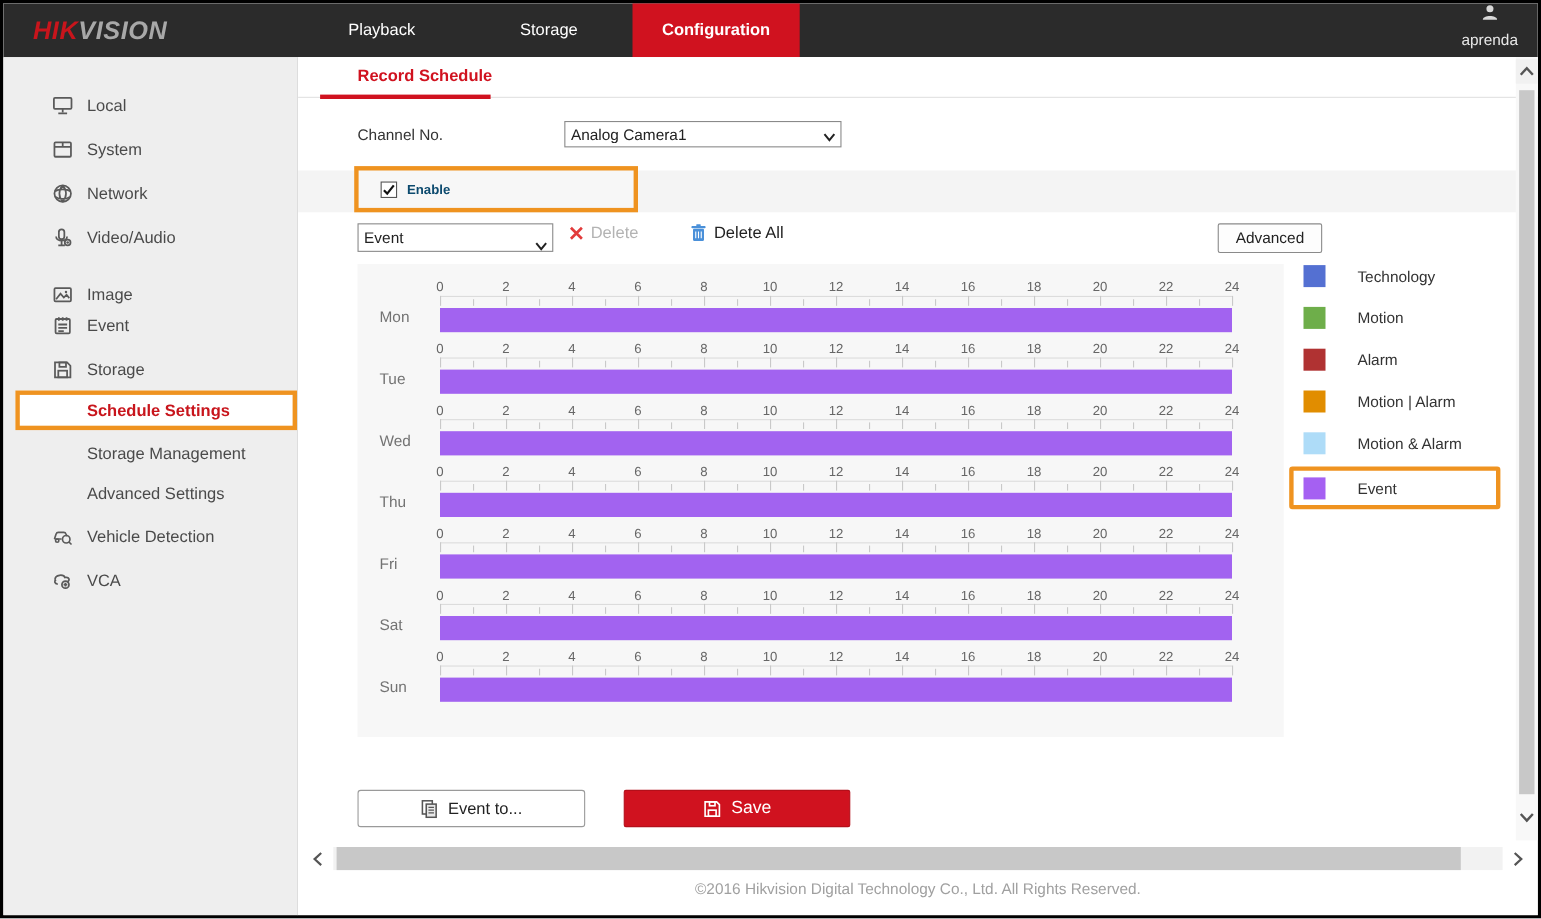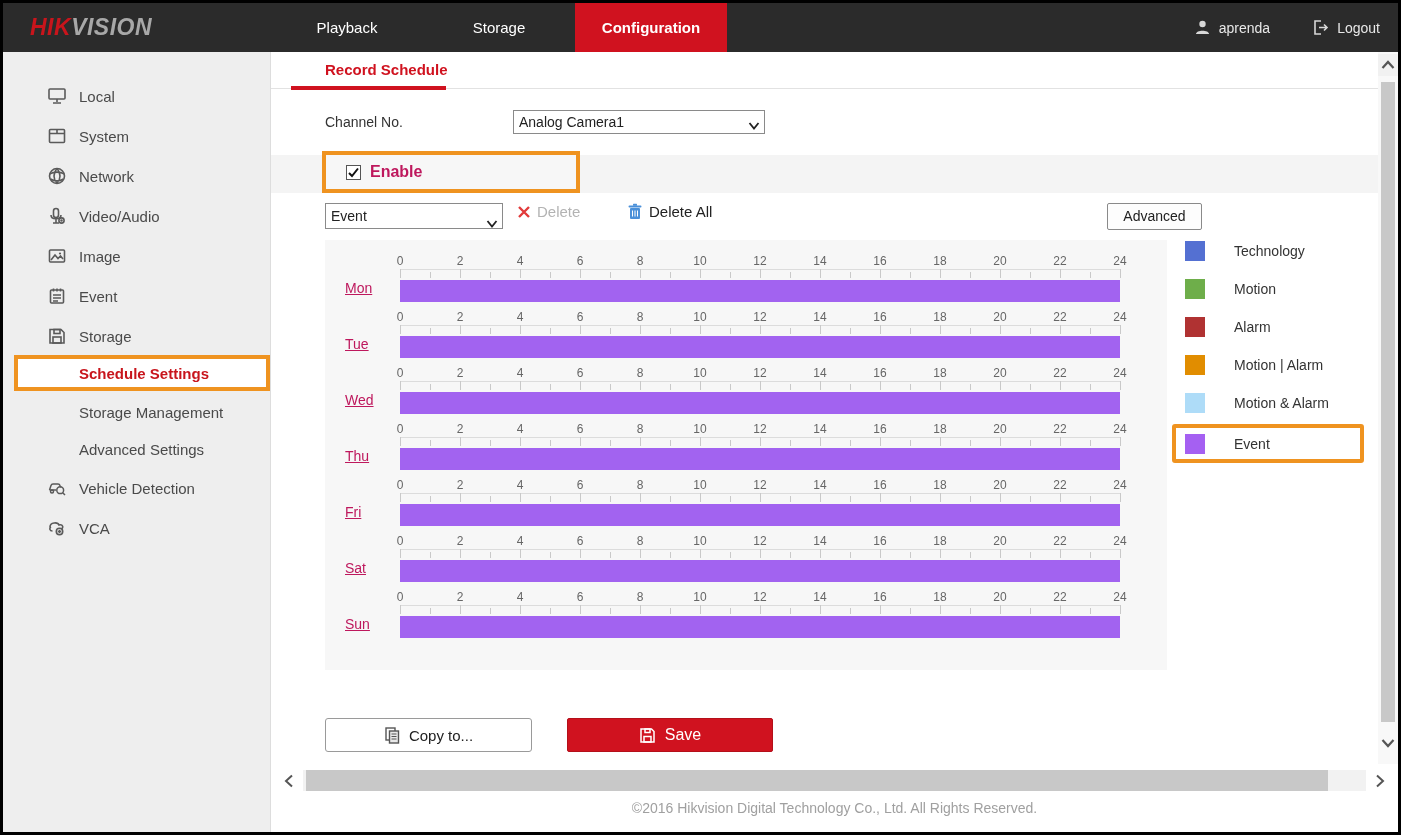--- a/index.html
+++ b/index.html
@@ -7,21 +7,21 @@
   .frame { position:relative; width:1401px; height:835px; border:3px solid #000000; background:#fff; overflow:hidden; }
 
   
   .topnav { position:relative; height:49px; background:#2b2b2b; display:flex; align-items:stretch; }
   .brand { display:flex; align-items:center; padding-left:27px; width:268px; font-style:italic; font-weight:bold; font-size:23px; letter-spacing:.5px; }
   .brand .hik { color:#c8151c; }
   .brand .vision { color:#a8a8a8; }
   .nav-items { display:flex; align-items:stretch; }
   .nav-item { color:#fff; font-size:15px; line-height:49px; width:152px; text-align:center; cursor:pointer; }
   .nav-item.active { background:#d0121f; font-weight:bold; }
-  .nav-right { position:absolute; right:18px; top:0; height:49px; display:flex; align-items:center; gap:8px; color:#e8e8e8; font-size:14px; }
+  .nav-right { position:absolute; right:18px; top:0; height:49px; display:flex; align-items:center; gap:8px; color:#e8e8e8; font-size:14px;flex-direction:column; }
   .nav-right .sep { width:26px; }
   .icon { display:inline-flex; align-items:center; justify-content:center; }
 
   
   .body-row { position:relative; display:flex; height:780px; }
   .sidebar { position:relative; width:268px; background:#eee; border-right:1px solid #ddd; flex:none;padding-left:34px; }
   .content { position:relative; flex:1; background:#fff; }
 
   
   .side-item { position:absolute; left:0; right:0; height:40px; display:flex; align-items:center; color:#4a4a4a; font-size:15px; cursor:pointer; }
@@ -37,33 +37,33 @@
 
   .channel-row { position:absolute; top:58px; left:54px; display:flex; align-items:center; }
   .field-label { font-size:14px; color:#333; width:188px; }
   .selectwrap { position:relative; }
   select { -webkit-appearance:none; appearance:none; border:1px solid #8a8a8a; background:#fff; font-family:"Liberation Sans",sans-serif; font-size:14px; color:#222; padding:2px 24px 2px 5px; height:24px; border-radius:0; }
   .sel-arrow { position:absolute; right:5px; top:7px; pointer-events:none; }
 
   .enable-strip { position:absolute; top:103px; left:0; right:0; height:38px; background:#f4f4f4; }
   .enable-box { position:absolute; top:99px; left:51px; width:258px; height:42px; border:4px solid #ef9320; display:flex; align-items:center; background:#f7f7f7; }
   .checkbox { width:15px; height:15px; border:1px solid #555; background:#fff; margin-left:20px; display:inline-flex; align-items:center; justify-content:center; cursor:pointer; }
-  .enable-lbl { font-size:16px; font-weight:bold; color:#be185d; margin-left:9px; }
+  .enable-lbl { font-size:12px; font-weight:bold; color:#0c4a6e; margin-left:9px; }
 
   .toolbar { position:absolute; top:151px; left:54px; right:0; height:28px; }
   .type-select { width:178px; height:26px; }
   .tool-btn { position:absolute; top:0; display:flex; gap:6px; font-size:15px; cursor:pointer; }
   .tool-delete { left:192px; color:#b3b3b3; }
   .tool-delete-all { left:302px; color:#222; }
   .advanced-btn { position:absolute; left:782px; top:0; width:95px; height:27px; border:1px solid #8a8a8a; border-radius:2px; background:#fdfdfd; font-size:14px; color:#222; text-align:center; line-height:25px; cursor:pointer; }
 
   
   .sched-grid { position:absolute; top:188px; left:54px; width:842px; height:430px; background:#f7f7f7; }
   .sched-row { position:absolute; left:0; width:100%; height:56px; }
-  .day-label { position:absolute; left:20px; top:26px; font-size:14px; color:#be185d;text-decoration:underline; }
+  .day-label { position:absolute; left:20px; top:26px; font-size:14px; color:#737373; }
   .timeline { position:absolute; left:75px; top:0; width:722px; height:50px; cursor:pointer; }
   .hour-label { position:absolute; top:0; font-size:12px; color:#666; transform:translateX(-50%); }
   .tick { position:absolute; top:15px; width:1px; background:#c9c9c9; }
   .tick.major { height:9px; }
   .tick.minor { height:6px; top:18px; }
   .tl-base { position:absolute; left:0; top:15px; width:720px; height:1px; background:#dcdcdc; }
   .bar { position:absolute; top:26px; height:22px; cursor:pointer; }
 
   
   .legend { position:absolute; left:914px; top:187px; width:220px; }
@@ -164,21 +164,21 @@
           <svg width="20" height="20" viewBox="0 0 20 20" fill="none" stroke="#5a5a5a" stroke-width="1.6">
               <rect x="6.5" y="2.5" width="5" height="9" rx="2.5"></rect>
               <path d="M4 9 C4 14 14 14 14 9 M9 13.5 V16.5 M6 17 H12"></path>
               <circle cx="14.5" cy="14.5" r="2.6" fill="#eee"></circle>
               <circle cx="14.5" cy="14.5" r="1.2" fill="#5a5a5a" stroke="none"></circle>
             </svg>
         </span>
         <span class="lbl">Video/Audio</span>
       </div>
 
-      <div class="side-item" style="top:184px">
+      <div class="side-item" style="top:196px">
         <span class="icon">
           <svg width="20" height="20" viewBox="0 0 20 20" fill="none" stroke="#5a5a5a" stroke-width="1.6">
               <rect x="2.5" y="4" width="15" height="12" rx="1"></rect>
               <path d="M4 14 L8 9 L11 12.5 L13.5 10 L16 13"></path>
               <circle cx="13" cy="7.5" r="1.1" fill="#5a5a5a" stroke="none"></circle>
             </svg>
         </span>
         <span class="lbl">Image</span>
       </div>
 
@@ -652,21 +652,21 @@
 
       <div class="btn-row">
         <button class="copy-btn">
           <span class="icon">
             <svg width="17" height="18" viewBox="0 0 17 18" fill="none" stroke="#555" stroke-width="1.4">
                 <rect x="2" y="2" width="9" height="12" fill="#fff"></rect>
                 <rect x="5.5" y="5" width="9" height="12" fill="#e8e8e8"></rect>
                 <path d="M7.5 8 H12.5 M7.5 10.5 H12.5 M7.5 13 H12.5" stroke-width="1"></path>
               </svg>
           </span>
-          <span>Copy to...</span>
+          <span>Event to...</span>
         </button>
         <button class="save-btn">
           <span class="icon">
             <svg width="17" height="17" viewBox="0 0 17 17" fill="none" stroke="#fff" stroke-width="1.5">
                 <path d="M2 2 H12.5 L15 4.5 V15 H2 Z"></path>
                 <rect x="5" y="9.5" width="7" height="5.5"></rect>
                 <rect x="6" y="2" width="5" height="3.5"></rect>
               </svg>
           </span>
           <span>Save</span>

